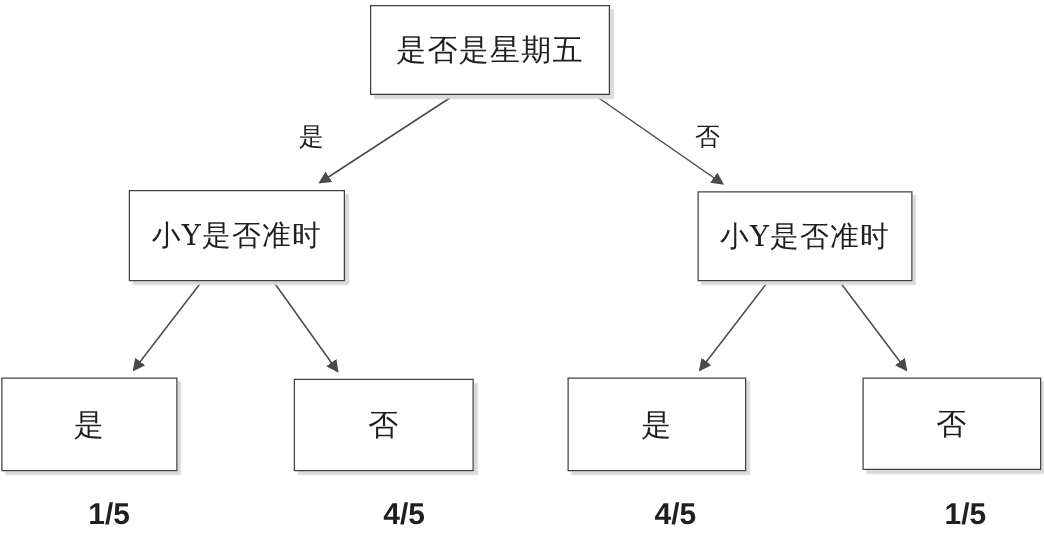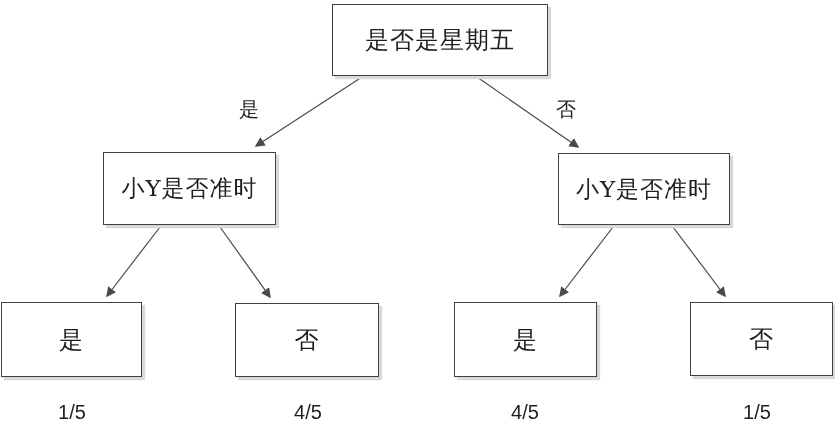--- a/index.html
+++ b/index.html
@@ -28,46 +28,47 @@
     border:1px solid var(--node-border);
     box-shadow:3px 3px 1px var(--node-shadow);
     display:flex;
     align-items:center;
     justify-content:center;
     color:var(--text);
     font-size:24px;
     letter-spacing:1px;
     box-sizing:border-box;
   }
-  #root-node   {left:332px; top:4px;   width:216px; height:72px;}
+  #root-node   {left:296px; top:4px;   width:192px; height:72px;}
   #mid-left    {left:103px; top:152px; width:173px; height:73px; font-size:23px;}
   #mid-right   {left:558px; top:153px; width:172px; height:72px; font-size:23px;}
   #leaf-1      {left:1px;   top:302px; width:141px; height:75px;}
   #leaf-2      {left:235px; top:303px; width:144px; height:74px;}
   #leaf-3      {left:454px; top:302px; width:143px; height:75px;}
   #leaf-4      {left:690px; top:302px; width:143px; height:74px;}
   .edge-label{
     position:absolute;
     width:44px;
     text-align:center;
     color:var(--text);
     font-size:20px;
     line-height:22px;
   }
   #edge-label-yes{left:227px; top:98px;}
   #edge-label-no {left:544px; top:98px;}
   .prob-label{
     position:absolute;
     top:397px;
     width:64px;
-    text-align:center;
+    text-align:right;
     color:var(--text);
     font-family:"Liberation Sans","DejaVu Sans",sans-serif;
-    font-size:20px;
+    font-size:24px;
     line-height:30px;
+    font-weight:bold;
   }
   #prob-1{left:40px;}
   #prob-2{left:276px;}
   #prob-3{left:493px;}
   #prob-4{left:725px;}
   #connectors{
     position:absolute;
     left:0; top:0;
     width:835px;
     height:435px;

